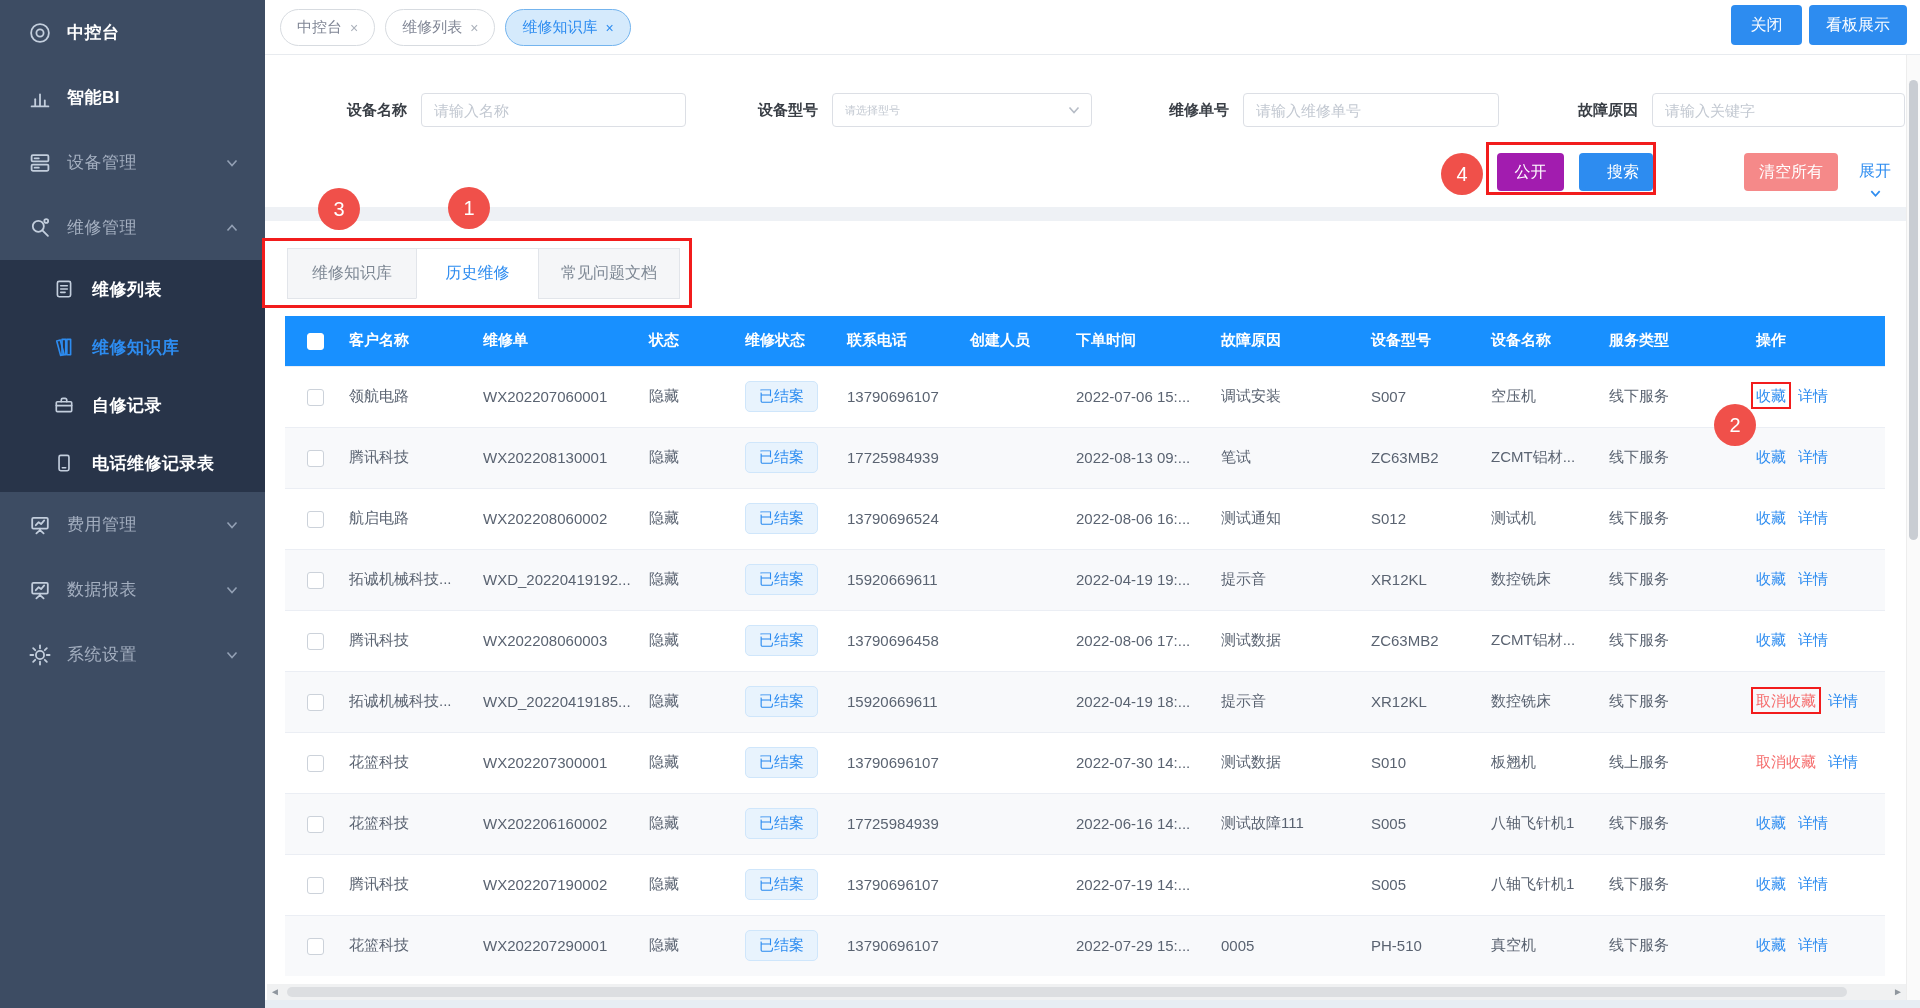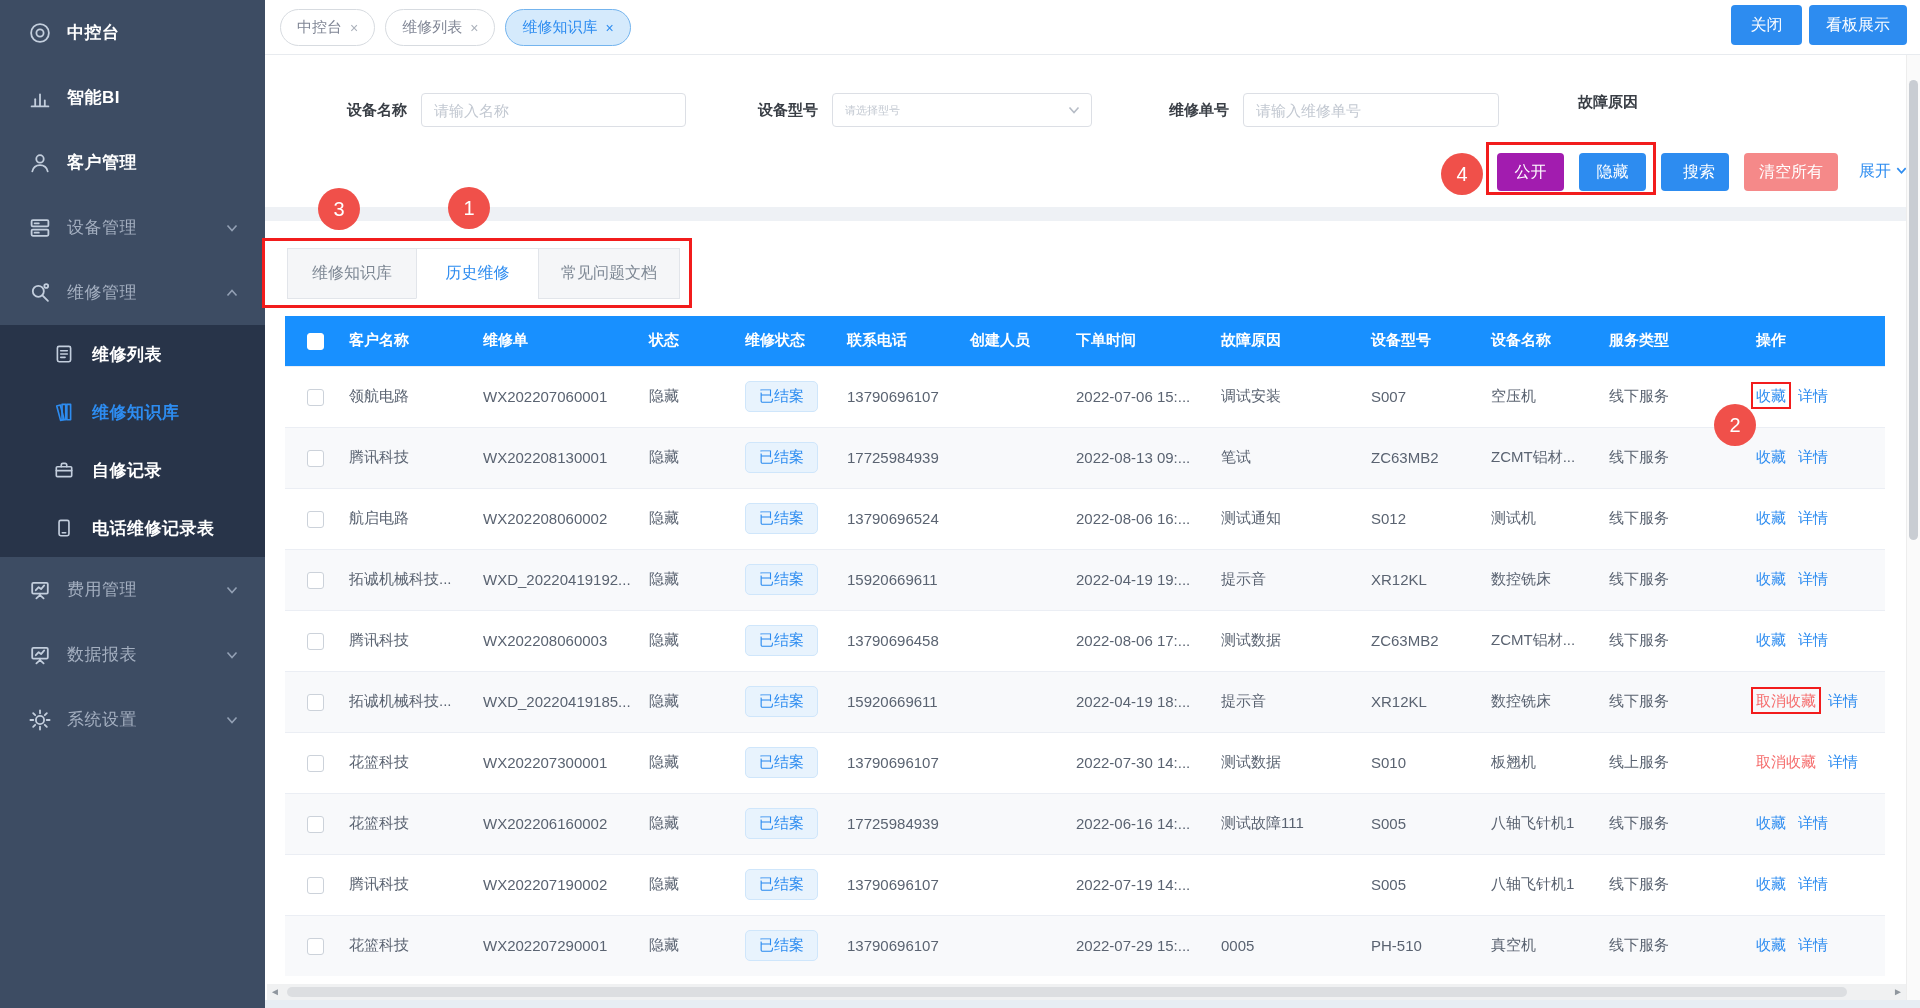--- a/index.html
+++ b/index.html
@@ -51,24 +51,24 @@
   .fctrl .sel-arrow { position:absolute; right:10px; width:14px; height:14px; color:#b6bcc6; }
   .fctrl .sel-arrow svg { width:14px; height:14px; display:block; }
   .fg-1 { left:52px; }  .fg-1 .fctrl { width:265px; }
   .fg-2 { left:463px; } .fg-2 .fctrl { width:260px; }
   .fg-3 { left:874px; } .fg-3 .fctrl { width:256px; }
   .fg-4 { left:1283px; } .fg-4 .fctrl { width:253px; }
   .act-btn { position:absolute; top:98px; height:38px; border:none; border-radius:4px; color:#fff; font-size:16px;
              cursor:pointer; font-family:inherit; }
   .btn-public { left:1232px; width:67px; background:#a21caf; }
   .btn-hide   { left:1314px; width:67px; background:#2d8cf0; }
-  .btn-search { left:1396px; width:68px; background:#2d8cf0;padding-left:14px; }
+  .btn-search { left:1320px; width:68px; background:#2d8cf0;padding-left:14px; }
   .btn-clear  { left:1479px; width:94px; background:#f58989; }
   .link-expand { position:absolute; left:1588px; top:105px; color:#2d8cf0; font-size:16px; display:flex; align-items:center;
-                 gap:4px; cursor:pointer; background:none; border:none; font-family:inherit; }
+                 gap:4px; cursor:pointer; background:none; border:none; font-family:inherit;flex-direction:column; }
   .link-expand svg { width:13px; height:13px; }
   
   .gap-strip { position:absolute; left:0; top:207px; width:100%; height:14px; background:#eef1f5; }
   
   .panel { position:absolute; left:0; top:221px; width:1641px; height:763px; background:#fff; }
   .ctabs { position:absolute; left:22px; top:27px; display:flex; }
   .ctab { height:51px; display:flex; align-items:center; justify-content:center; font-size:16px; color:#7e8894;
           background:#f5f6f8; border:1px solid #e2e5ea; margin-left:-1px; cursor:pointer; }
   .ctab:first-child { margin-left:0; }
   .ctab.active { background:#fff; color:#2d8cf0; border-bottom-color:#fff; }
@@ -123,29 +123,20 @@
         <span class="s-icon">
           <svg viewBox="0 0 20 20" fill="none" stroke="currentColor" stroke-width="1.5" stroke-linecap="round" stroke-linejoin="round">
             <line x1="3" y1="17" x2="17" y2="17"></line>
             <line x1="6" y1="16.5" x2="6" y2="11"></line>
             <line x1="10" y1="16.5" x2="10" y2="7"></line>
             <line x1="14" y1="16.5" x2="14" y2="12"></line>
           </svg>
         </span>
         <span class="s-label">智能BI</span>
       </div>
-      <div class="side-item bright">
-        <span class="s-icon">
-          <svg viewBox="0 0 20 20" fill="none" stroke="currentColor" stroke-width="1.5" stroke-linecap="round" stroke-linejoin="round">
-            <circle cx="10" cy="6.6" r="3.1"></circle>
-            <path d="M3.6 17c.8-3.5 3.4-5.2 6.4-5.2s5.6 1.7 6.4 5.2"></path>
-          </svg>
-        </span>
-        <span class="s-label">客户管理</span>
-      </div>
       <div class="side-item">
         <span class="s-icon">
           <svg viewBox="0 0 20 20" fill="none" stroke="currentColor" stroke-width="1.5" stroke-linecap="round" stroke-linejoin="round">
             <rect x="3" y="3.5" width="14" height="5.2" rx="1"></rect>
             <rect x="3" y="11.3" width="14" height="5.2" rx="1"></rect>
             <line x1="5.5" y1="6.1" x2="9" y2="6.1"></line>
             <line x1="5.5" y1="13.9" x2="9" y2="13.9"></line>
           </svg>
         </span>
         <span class="s-label">设备管理</span>
@@ -308,20 +299,23 @@
             </div>
           </div>
           <div class="fgroup fg-3">
             <span class="flabel">维修单号</span>
             <div class="fctrl">
               <input type="text" placeholder="请输入维修单号" style="">
             </div>
           </div>
           <div class="fgroup fg-4">
             <span class="flabel">故障原因</span>
+            <div class="fctrl">
+              <input type="text" placeholder="请输入关键字" style="">
+            </div>
           </div>
         </div>
       <button class="act-btn btn-public">公开</button>
       <button class="act-btn btn-hide">隐藏</button>
       <button class="act-btn btn-search">搜索</button>
       <button class="act-btn btn-clear">清空所有</button>
       <button class="link-expand">
         <span>展开</span>
         <span>
           <svg viewBox="0 0 14 14" fill="none" stroke="currentColor" stroke-width="1.8">

